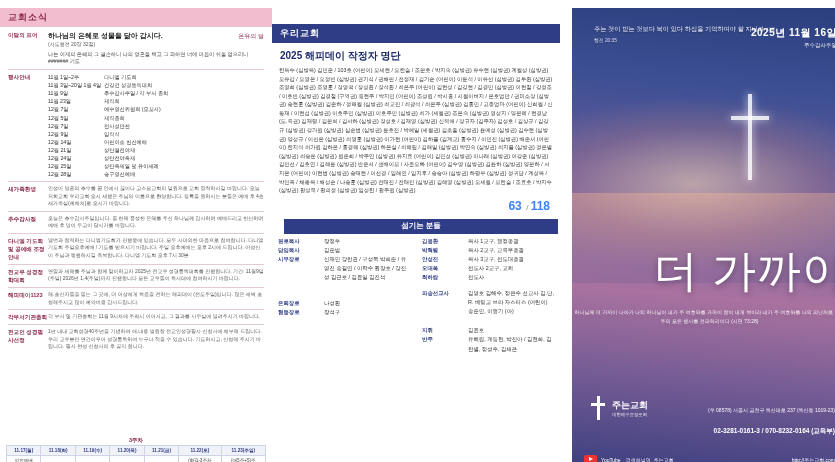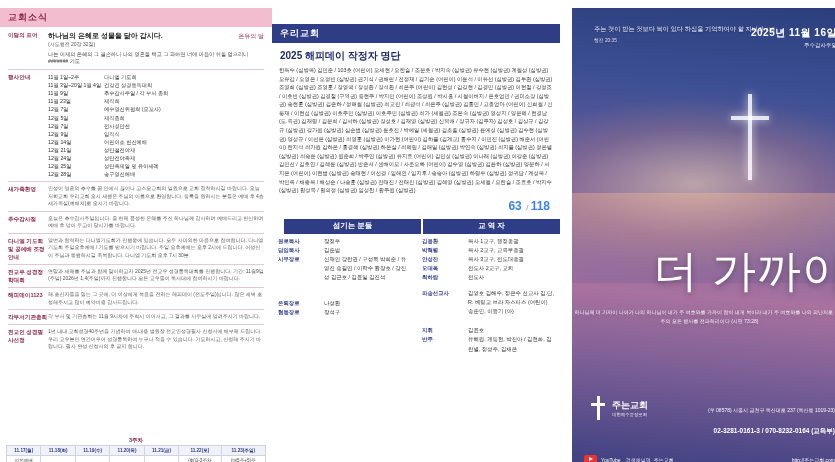--- a/index.html
+++ b/index.html
@@ -240,21 +240,20 @@
     <div class="mid-title">2025 해피데이 작정자 명단</div>
     <div class="names">한득수 (심방목) 김민준 / 103호 (어린이) 오세현 / 오한슬 / 조문호 / 박지숙 (심방권) 유수현 (심방권) 계월성 (심방권) 오유갑 / 오영은 / 오정빈 (심방권) 권기식 / 권채린 / 전정재 / 김기순 (어린이) 이윤석 / 이유선 (심방권) 김두환 (심방권) 조영희 (심방권) 조영훈 / 장영국 / 장성환 / 장석환 / 최은주 (어린이) 김현성 / 김강현 / 김경민 (심방권) 이현철 / 강정조 / 이호빈 (심방권) 김경철 (구역권) 용현주 / 박지민 (어린이) 조성원 / 박시흥 / 시월이버지 / 은호업만 / 권미소장 (심방권) 송현훈 (심방권) 김준하 / 정해월 (심방권) 최교진 / 최광석 / 최은주 (심방권) 김홍민 / 고층엄마 (어린이) 신희월 / 신동재 / 이현섭 (심방권) 이호주민 (심방권) 이호주민 (심방권) 최가 (세월권) 조은숙 (심방권) 영성지 / 양문혜 / 현경남 (도.욕권) 김재령 / 김문회 / 김서하 (심방권) 장성호 / 김재영 (심방권) 신복애 / 장규자 (김주자) 김성호 / 김상규 / 김강규 (심방권) 강가원 (심방권) 심순범 (심방권) 윤호진 / 박예일 (세월권) 김초홀 (심방권) 윤예성 (심방권) 김수현 (심방권) 양성규 / 이선은 (심방권) 최영훈 (심방권) 이가현 (어린이) 김하율 (김계교) 홍수지 / 이민진 (심방권) 배준서 (어린이) 한지석 최가원 김하은 / 홍경혜 (심방권) 하은살 / 최혜림 / 김해밀 (심방권) 박연숙 (심방권) 최지율 (심방권) 정은별 (심방권) 최승운 (심방권) 원준희 / 박주연 (심방권) 유지효 (어린이) 김민성 (심방권) 이나래 (심방권) 이강준 (심방권) 김민선 / 김호연 / 김혜윤 (심방권) 반준서 / 센배이모 / 사춘오빠 (어린이) 김수영 (심방권) 김윤하 (심방권) 양문하 / 서지은 (어린이) 이현범 (심방권) 송태현 / 이선경 / 임해인 / 임지후 / 송승아 (심방권) 하령우 (심방권) 정귀담 / 계성목 / 박민옥 / 채종목 / 채성순 / 나송훈 (심방권) 전태진 / 전태진 (심방권) 김혜영 (심방권) 오세월 / 모한슬 / 조효호 / 박지수 (심방권) 황성욱 / 황의정 (심방권) 임성찬 / 황주원 (심방권)</div>
     <div class="counter">
       <span class="big">63</span>
       <span class="small"> / </span>
       <span class="big">118</span>
     </div>
 
     <div class="two-head">
       <div>섬기는 분들</div>
-      <div>교 역 자</div>
     </div>
 
     <div class="two-body">
       <div class="half">
         <div class="kv">
           <div class="k">원로목사</div>
           <div class="v">장정우</div>
         </div>
         <div class="kv">
           <div class="k">담임목사</div>

